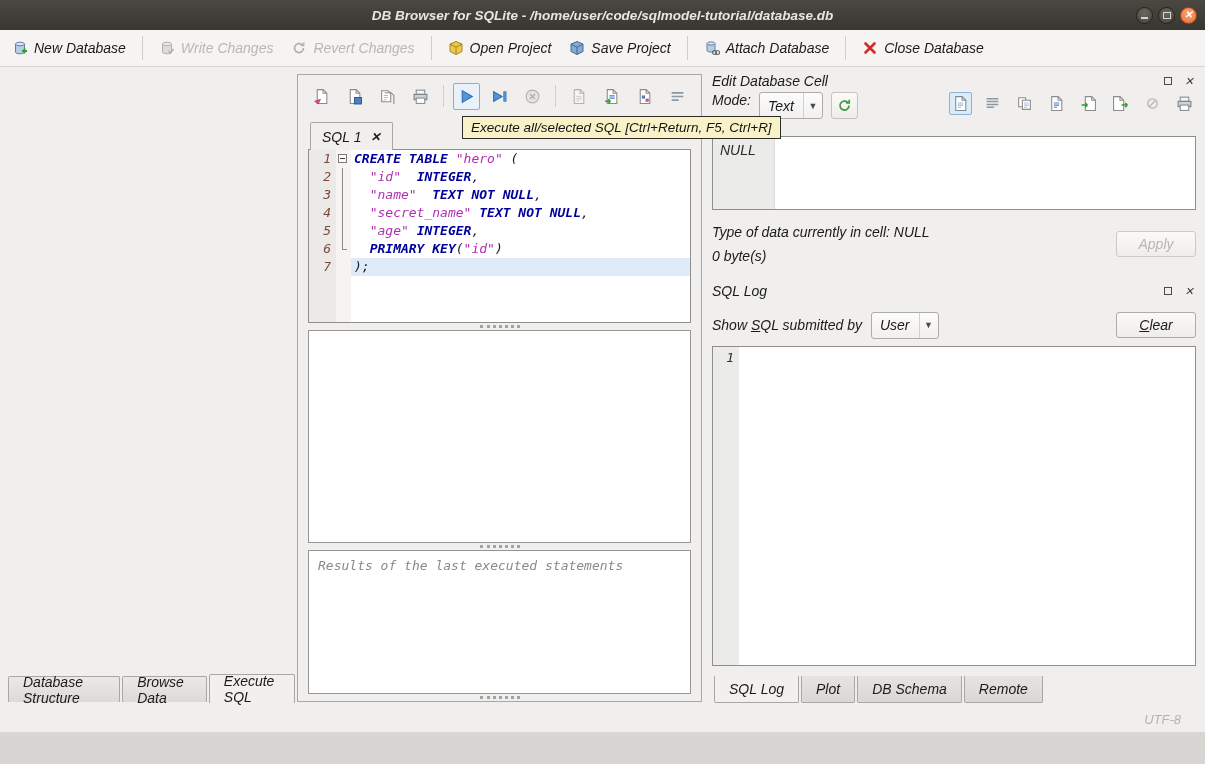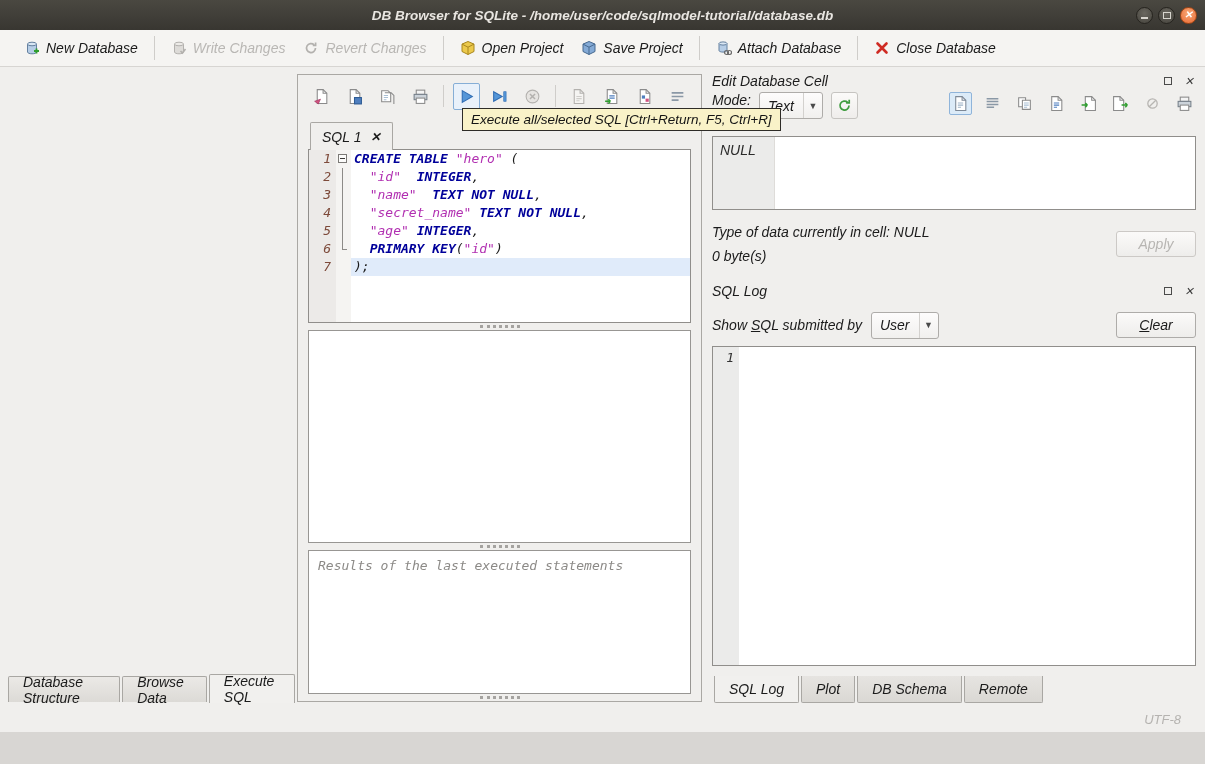--- a/index.html
+++ b/index.html
@@ -14,21 +14,21 @@
 .winbtn{width:17px;height:17px;border-radius:50%;background:radial-gradient(circle at 50% 35%,#6b6860,#44423c);border:1px solid #25231e;display:flex;align-items:center;justify-content:center;}
 .winbtn.close{background:radial-gradient(circle at 50% 35%,#f8a877,#e96a33);border-color:#a34614;}
 .glyph-min{width:7px;height:2px;background:#d8d5ce;margin-top:6px;}
 .glyph-max{width:8px;height:7px;border:1px solid #d8d5ce;}
 .glyph-x{color:#fff;font-size:10px;line-height:1;font-weight:bold;}
 
 
 .menubar{height:25px;background:#f5f4f2;display:flex;align-items:center;padding-left:6px;flex:0 0 auto;}
 .menuitem{padding:3px 10px;font-size:14px;}
 .u{text-decoration:underline;}
-.toolbar{height:37px;background:#f5f4f2;border-bottom:1px solid #d7d5d2;display:flex;align-items:center;padding-left:16px;gap:2px;flex:0 0 auto;}
+.toolbar{height:37px;background:#f5f4f2;border-bottom:1px solid #d7d5d2;display:flex;align-items:center;padding-left:4px;gap:2px;flex:0 0 auto;}
 .tbtn{display:flex;align-items:center;gap:6px;padding:5px 8px;border-radius:3px;}
 .tbtn .tlabel{font-size:14px;white-space:nowrap;}
 .tbtn.disabled .tlabel{color:#b9b7b4;}
 .tsep{width:1px;height:24px;background:#cfcdca;margin:0 6px;}
 .ddcaret{font-size:9px;color:#3a3a3a;align-self:flex-end;margin-left:-1px;padding-bottom:1px;}
 
 
 .main{flex:1;display:flex;min-height:0;}
 .left{width:702px;flex:0 0 auto;display:flex;flex-direction:row;padding:7px 0 4px 2px;}
 .tabrow{display:flex;align-items:flex-end;padding-left:6px;position:relative;z-index:2;}
@@ -58,21 +58,21 @@
 .eline{height:18px;line-height:18px;white-space:pre;padding-left:3px;flex:0 0 auto;}
 .eline.current{background:#e0ebfa;}
 .kw{color:#00009a;font-weight:bold;}
 .str{color:#b12fb1;}
 .p{color:#1b1b1b;}
 
 .split{height:7px;display:flex;align-items:center;justify-content:center;flex:0 0 auto;}
 .split span{width:40px;border-top:3px dotted #a5a3a0;}
 .gridpane{flex:1;border:1px solid #989693;background:#fff;min-height:20px;}
 .resultpane{height:144px;flex:0 0 auto;border:1px solid #989693;background:#fff;padding:7px 9px;font-family:"DejaVu Sans Mono",monospace;font-size:13px;color:#8c8a87;}
-.tooltip{position:absolute;left:164px;top:33px;background:#f9f2c8;border:1px solid #2e2c27;padding:3px 8px;font-size:13.5px;color:#141414;white-space:nowrap;z-index:6;}
+.tooltip{position:absolute;left:164px;top:41px;background:#f9f2c8;border:1px solid #2e2c27;padding:3px 8px;font-size:13.5px;color:#141414;white-space:nowrap;z-index:6;}
 
 
 .right{flex:1;display:flex;flex-direction:column;padding:3px 9px 0 10px;min-width:0;}
 .dockhead{height:22px;display:flex;align-items:center;flex:0 0 auto;justify-content:space-between;}
 .dockhead .dtitle{font-size:14px;}
 .dockbtns{margin-left:auto;display:flex;align-items:center;gap:7px;}
 .dockbtn{width:14px;height:14px;display:flex;align-items:center;justify-content:center;}
 .floatglyph{width:8px;height:8px;border:1px solid #4a4a4a;display:block;}
 .closeglyph{font-size:11px;line-height:1;color:#3c3c3c;}
 .moderow{height:36px;display:flex;align-items:flex-start;gap:8px;flex:0 0 auto;}

